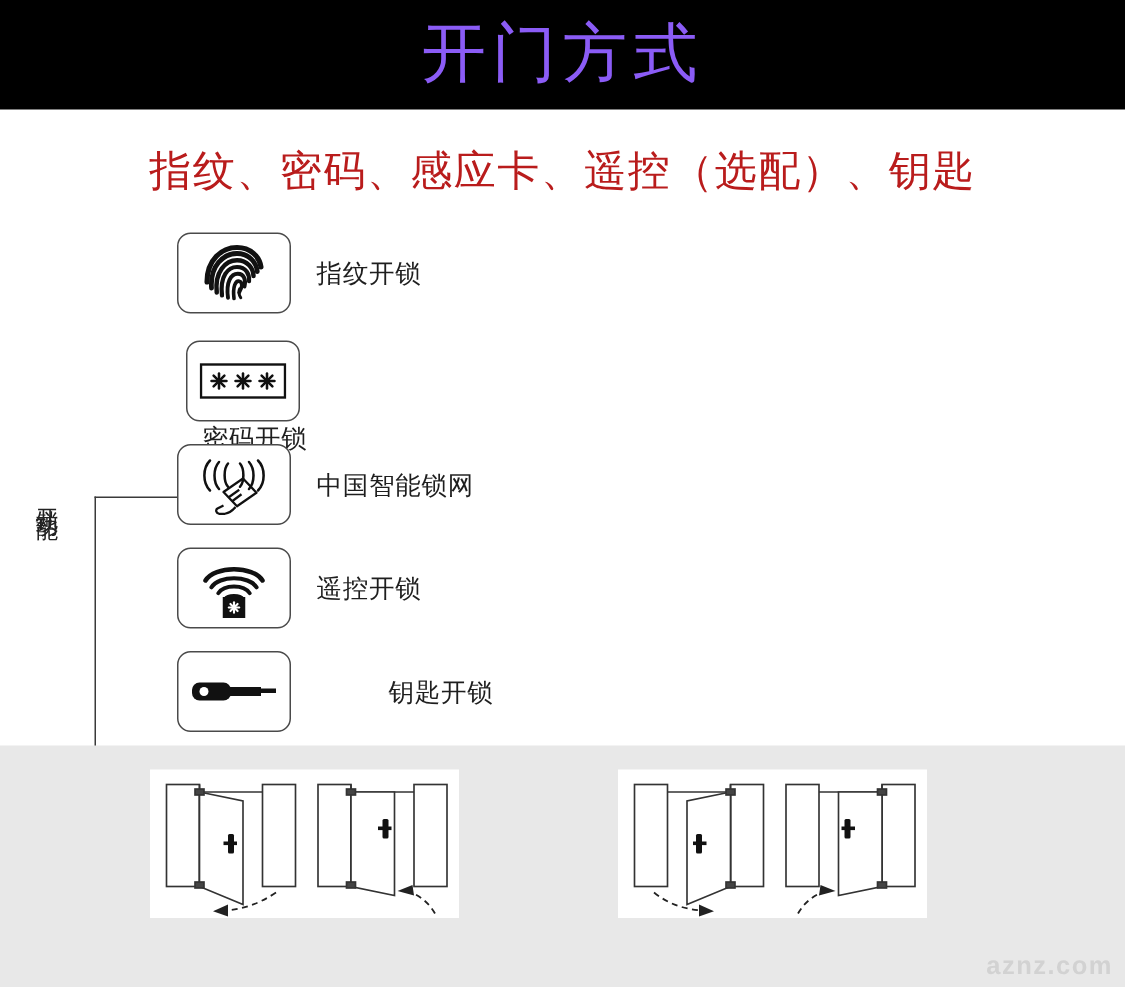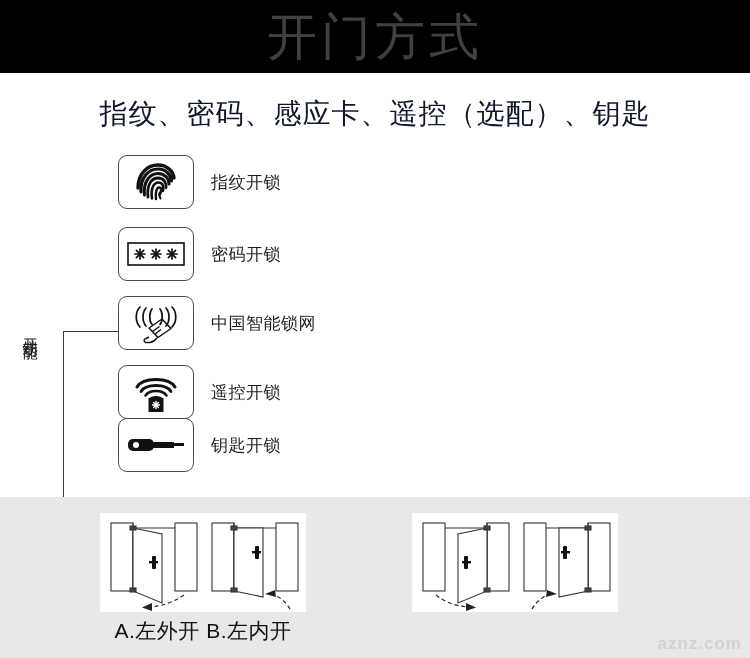--- a/index.html
+++ b/index.html
@@ -12,28 +12,28 @@
   #page { position: relative; width: 750px; height: 658px; background: #fff; }
 
   
   .header-bar {
     position: absolute; left: 0; top: 0; width: 750px; height: 73px;
     background: #000;
   }
   .header-title {
     position: absolute; left: 0; top: 0; width: 750px; height: 73px;
     display: flex; align-items: center; justify-content: center;
-    color: #404040; font-size: 50px; letter-spacing: 4px; font-weight: 400;
+    color: #8b5cf6; font-size: 43px; letter-spacing: 4px; font-weight: 400;
     line-height: 1;
   }
 
   
   .subtitle {
     position: absolute; left: 0; top: 95px; width: 750px;
-    text-align: center; font-size: 28px; color: #0f172a; letter-spacing: 1px;
+    text-align: center; font-size: 28px; color: #b91c1c; letter-spacing: 1px;
   }
 
   
   .col { position: absolute; top: 150px; }
   .col-left  { left: 0;   width: 375px; }
   .col-right { left: 375px; width: 375px; }
 
   .vlabel {
     position: absolute;
     writing-mode: vertical-rl;
@@ -108,21 +108,21 @@
             <path d="M14 36 C12.5 23 18 17 24 17 C30 17 32.5 22 32 26.5" stroke-width="2.8"></path>
             <path d="M18 37.5 C16.5 27 20 21.5 24.5 21.5 C29 21.5 30 26 29 30" stroke-width="2.6"></path>
             <path d="M22 38 C21 30 23 26 25.5 26.5 C28 27 27.5 31 25.5 34" stroke-width="2.4"></path>
             <path d="M26.5 37.5 C25 35 25 33 25.8 31.5" stroke-width="2"></path>
           </g>
         </svg>
       </div>
       <div class="item-label">指纹开锁</div>
     </div>
 
-    <div class="item" style="left:118px; top:77px;">
+    <div class="item" style="left:118px; top:77px;flex-direction:column;">
       <div class="icon-box">
         <svg width="58" height="24" viewBox="0 0 58 24">
           <rect x="1" y="1" width="56" height="22" fill="none" stroke="#111" stroke-width="1.6"></rect>
           <g stroke="#111" stroke-width="1.7" stroke-linecap="round">
             <g transform="translate(13,12)">
               <line x1="-5" y1="0" x2="5" y2="0"></line>
                 <line x1="0" y1="-5" x2="0" y2="5"></line>
               <line x1="-3.6" y1="-3.6" x2="3.6" y2="3.6"></line>
                 <line x1="-3.6" y1="3.6" x2="3.6" y2="-3.6"></line>
             </g>
@@ -180,21 +180,21 @@
             <line x1="24" y1="30.5" x2="24" y2="37.5"></line>
             <line x1="20.5" y1="34" x2="27.5" y2="34"></line>
             <line x1="21.6" y1="31.6" x2="26.4" y2="36.4"></line>
             <line x1="21.6" y1="36.4" x2="26.4" y2="31.6"></line>
           </g>
         </svg>
       </div>
       <div class="item-label">遥控开锁</div>
     </div>
 
-    <div class="item" style="left:118px; top:268px;">
+    <div class="item" style="left:118px; top:284px;gap:48px;">
       <div class="icon-box">
         <svg width="60" height="20" viewBox="0 0 60 20">
           <g fill="#111">
             <rect x="2" y="4" width="26" height="12" rx="5"></rect>
             <rect x="26" y="7" width="22" height="6"></rect>
             <rect x="47" y="8" width="11" height="3"></rect>
           </g>
           <circle cx="10" cy="10" r="3" fill="#fff"></circle>
         </svg>
       </div>
@@ -297,16 +297,15 @@
           <g fill="#111" stroke="none">
             <rect x="151" y="33" width="4" height="13" rx="1"></rect>
             <rect x="149" y="38" width="9" height="2.4"></rect>
           </g>
           <path d="M120 96 C124 89 130 84 138 81" stroke="#222" stroke-width="1.2" stroke-dasharray="4 3"></path>
           <polygon points="135,77 145,81 134,84" fill="#222" stroke="none"></polygon>
         </g>
       </svg>
     </div>
 
-    <div class="door-caption caption-left">A.左外开 B.左内开</div>
   </div>
 
 </div>
 
 </body></html>

